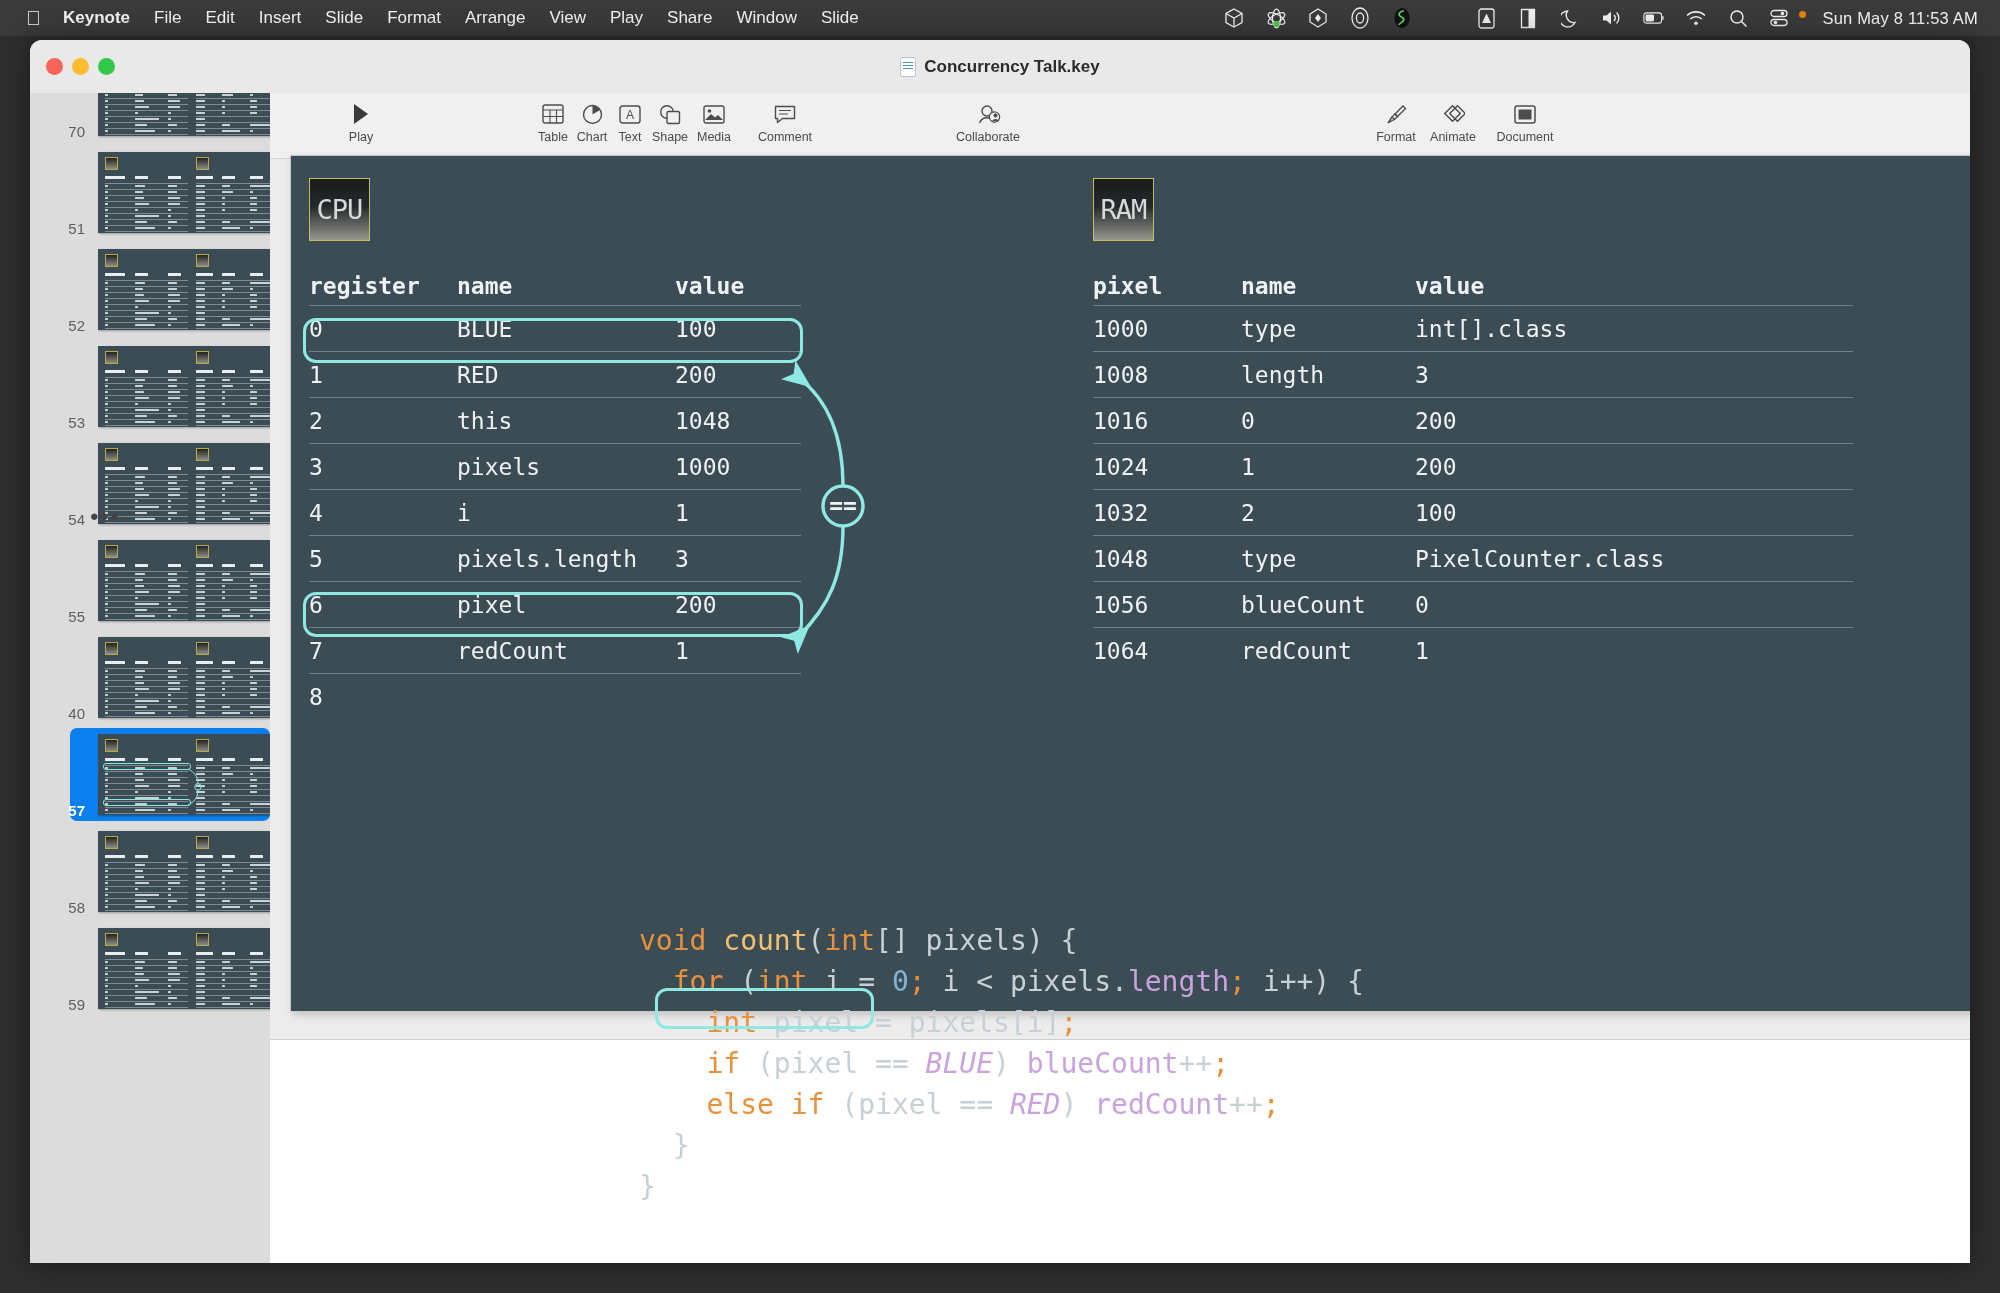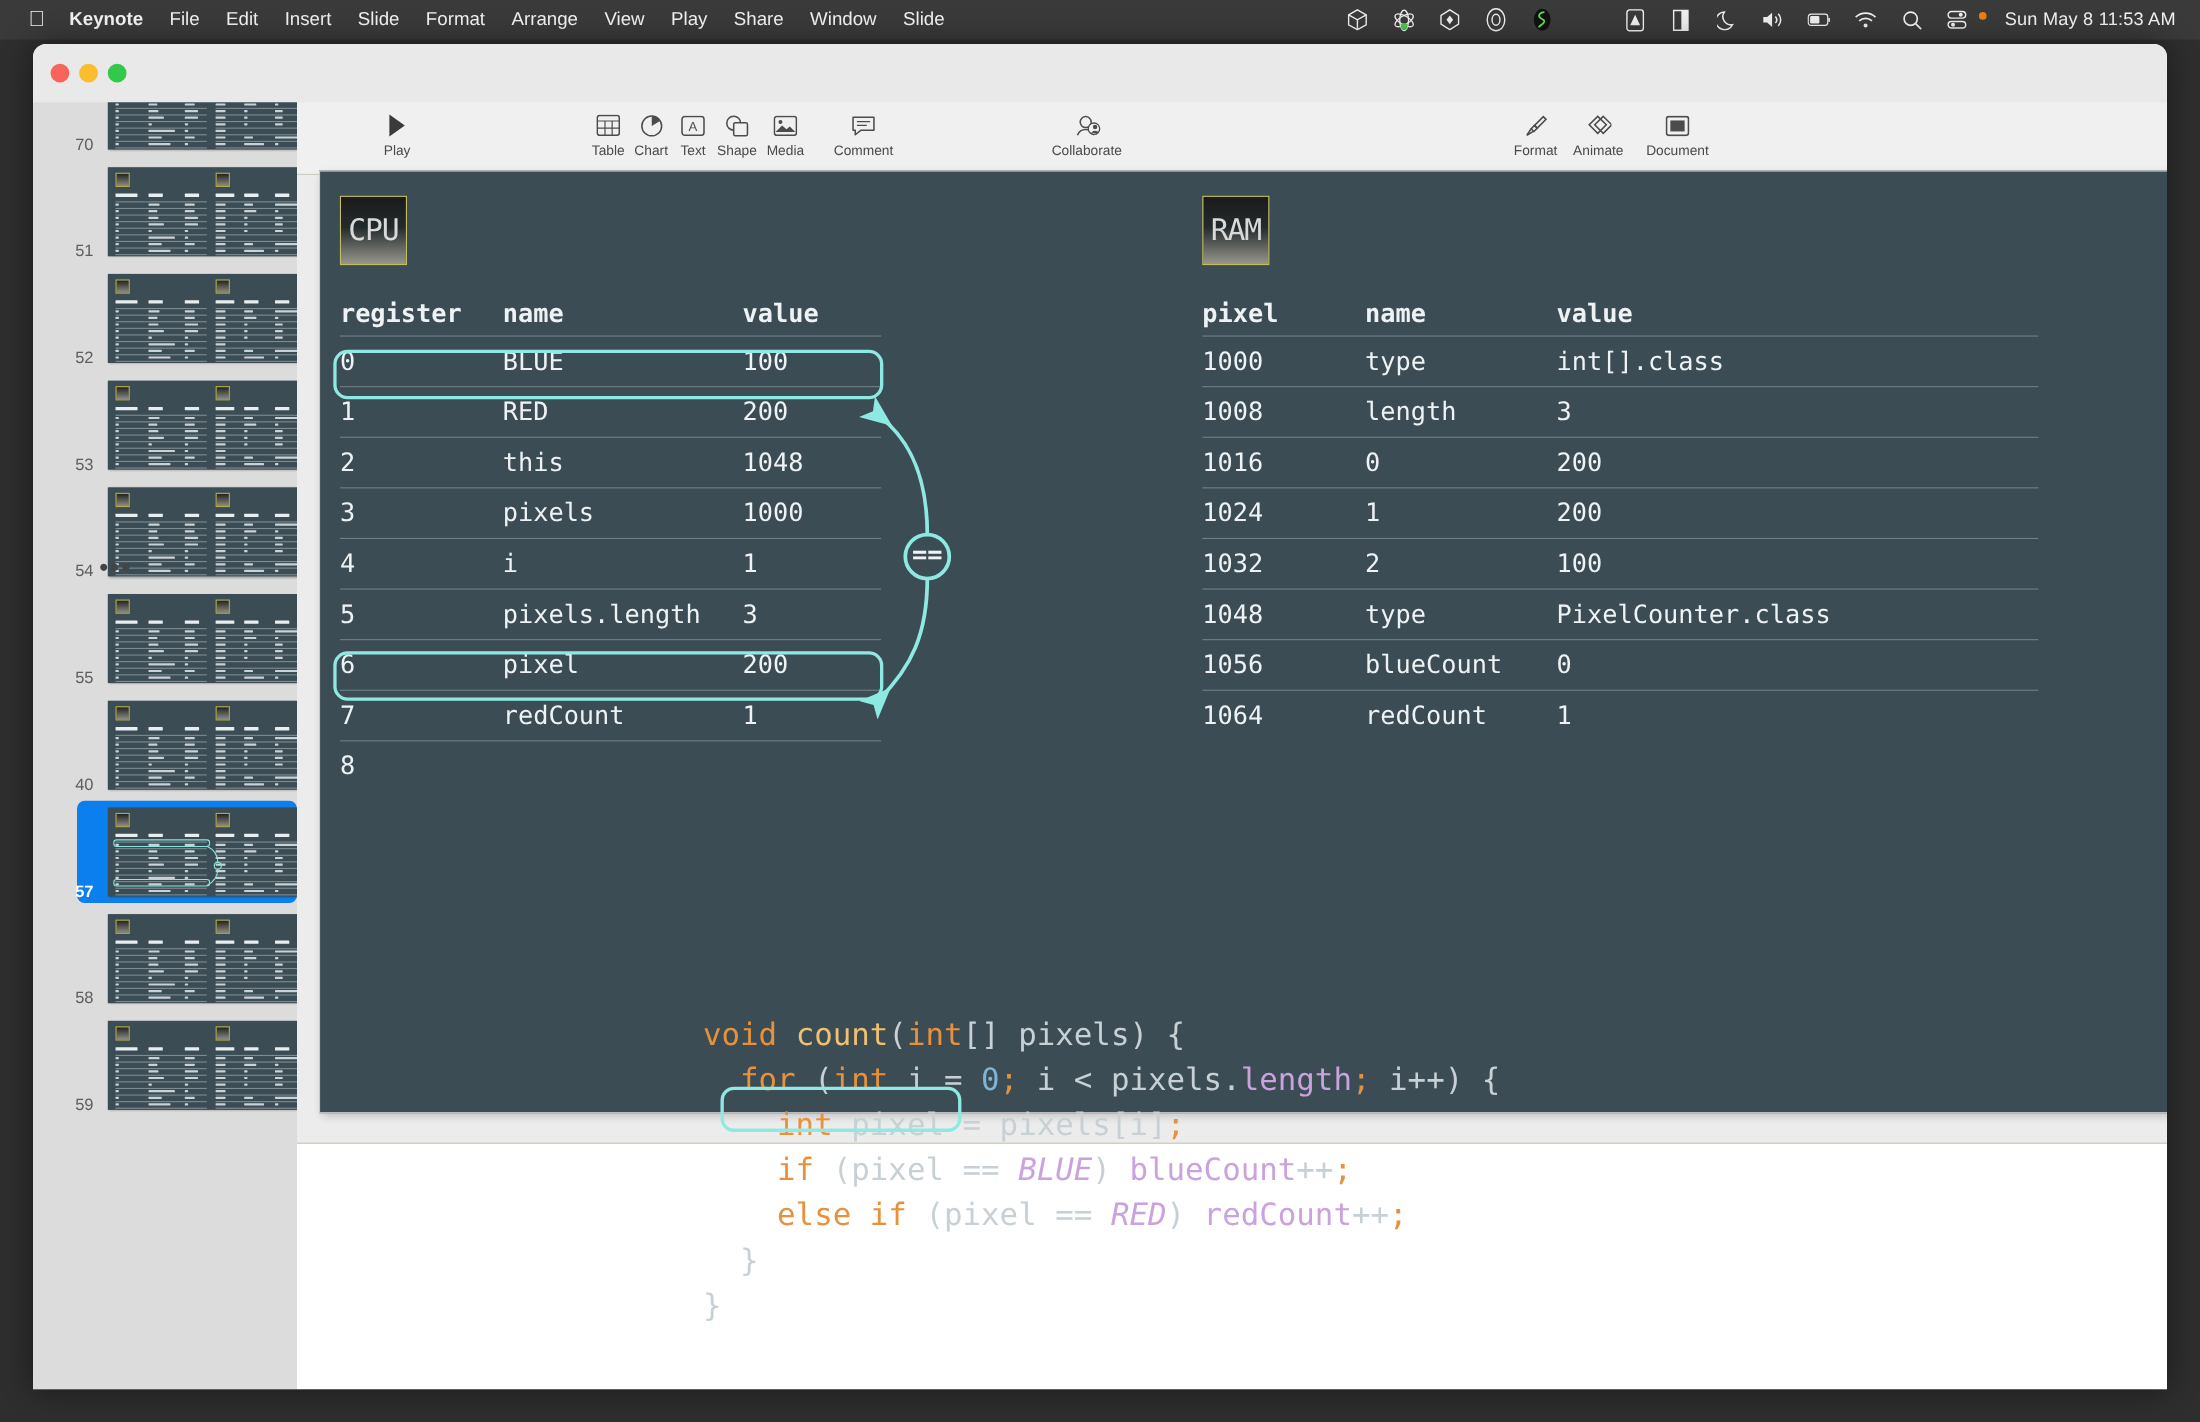--- a/index.html
+++ b/index.html
@@ -242,20 +242,24 @@
   <div class="clock">Sun May 8  11:53 AM</div>
 </div>
 
 <div class="window">
 
   <div class="titlebar">
     <div class="traffic">
       <i class="t-red"></i>
       <i class="t-yel"></i>
       <i class="t-grn"></i>
+    </div>
+    <div class="doc-title">
+      <span class="doc-icon"></span>
+      <span>Concurrency Talk.key</span>
     </div>
   </div>
 
   <div class="toolbar">
 
     <div class="tb-item" style="left:-12px;top:6px;">
       <div class="tb-icon">
         <svg width="22" height="19" viewBox="0 0 22 19">
             <rect x="1" y="1" width="20" height="17" rx="2.5" fill="none" stroke="#4c4c4c" stroke-width="1.5"></rect>
             <path d="M8 1v17" stroke="#4c4c4c" stroke-width="1.5"></path>

